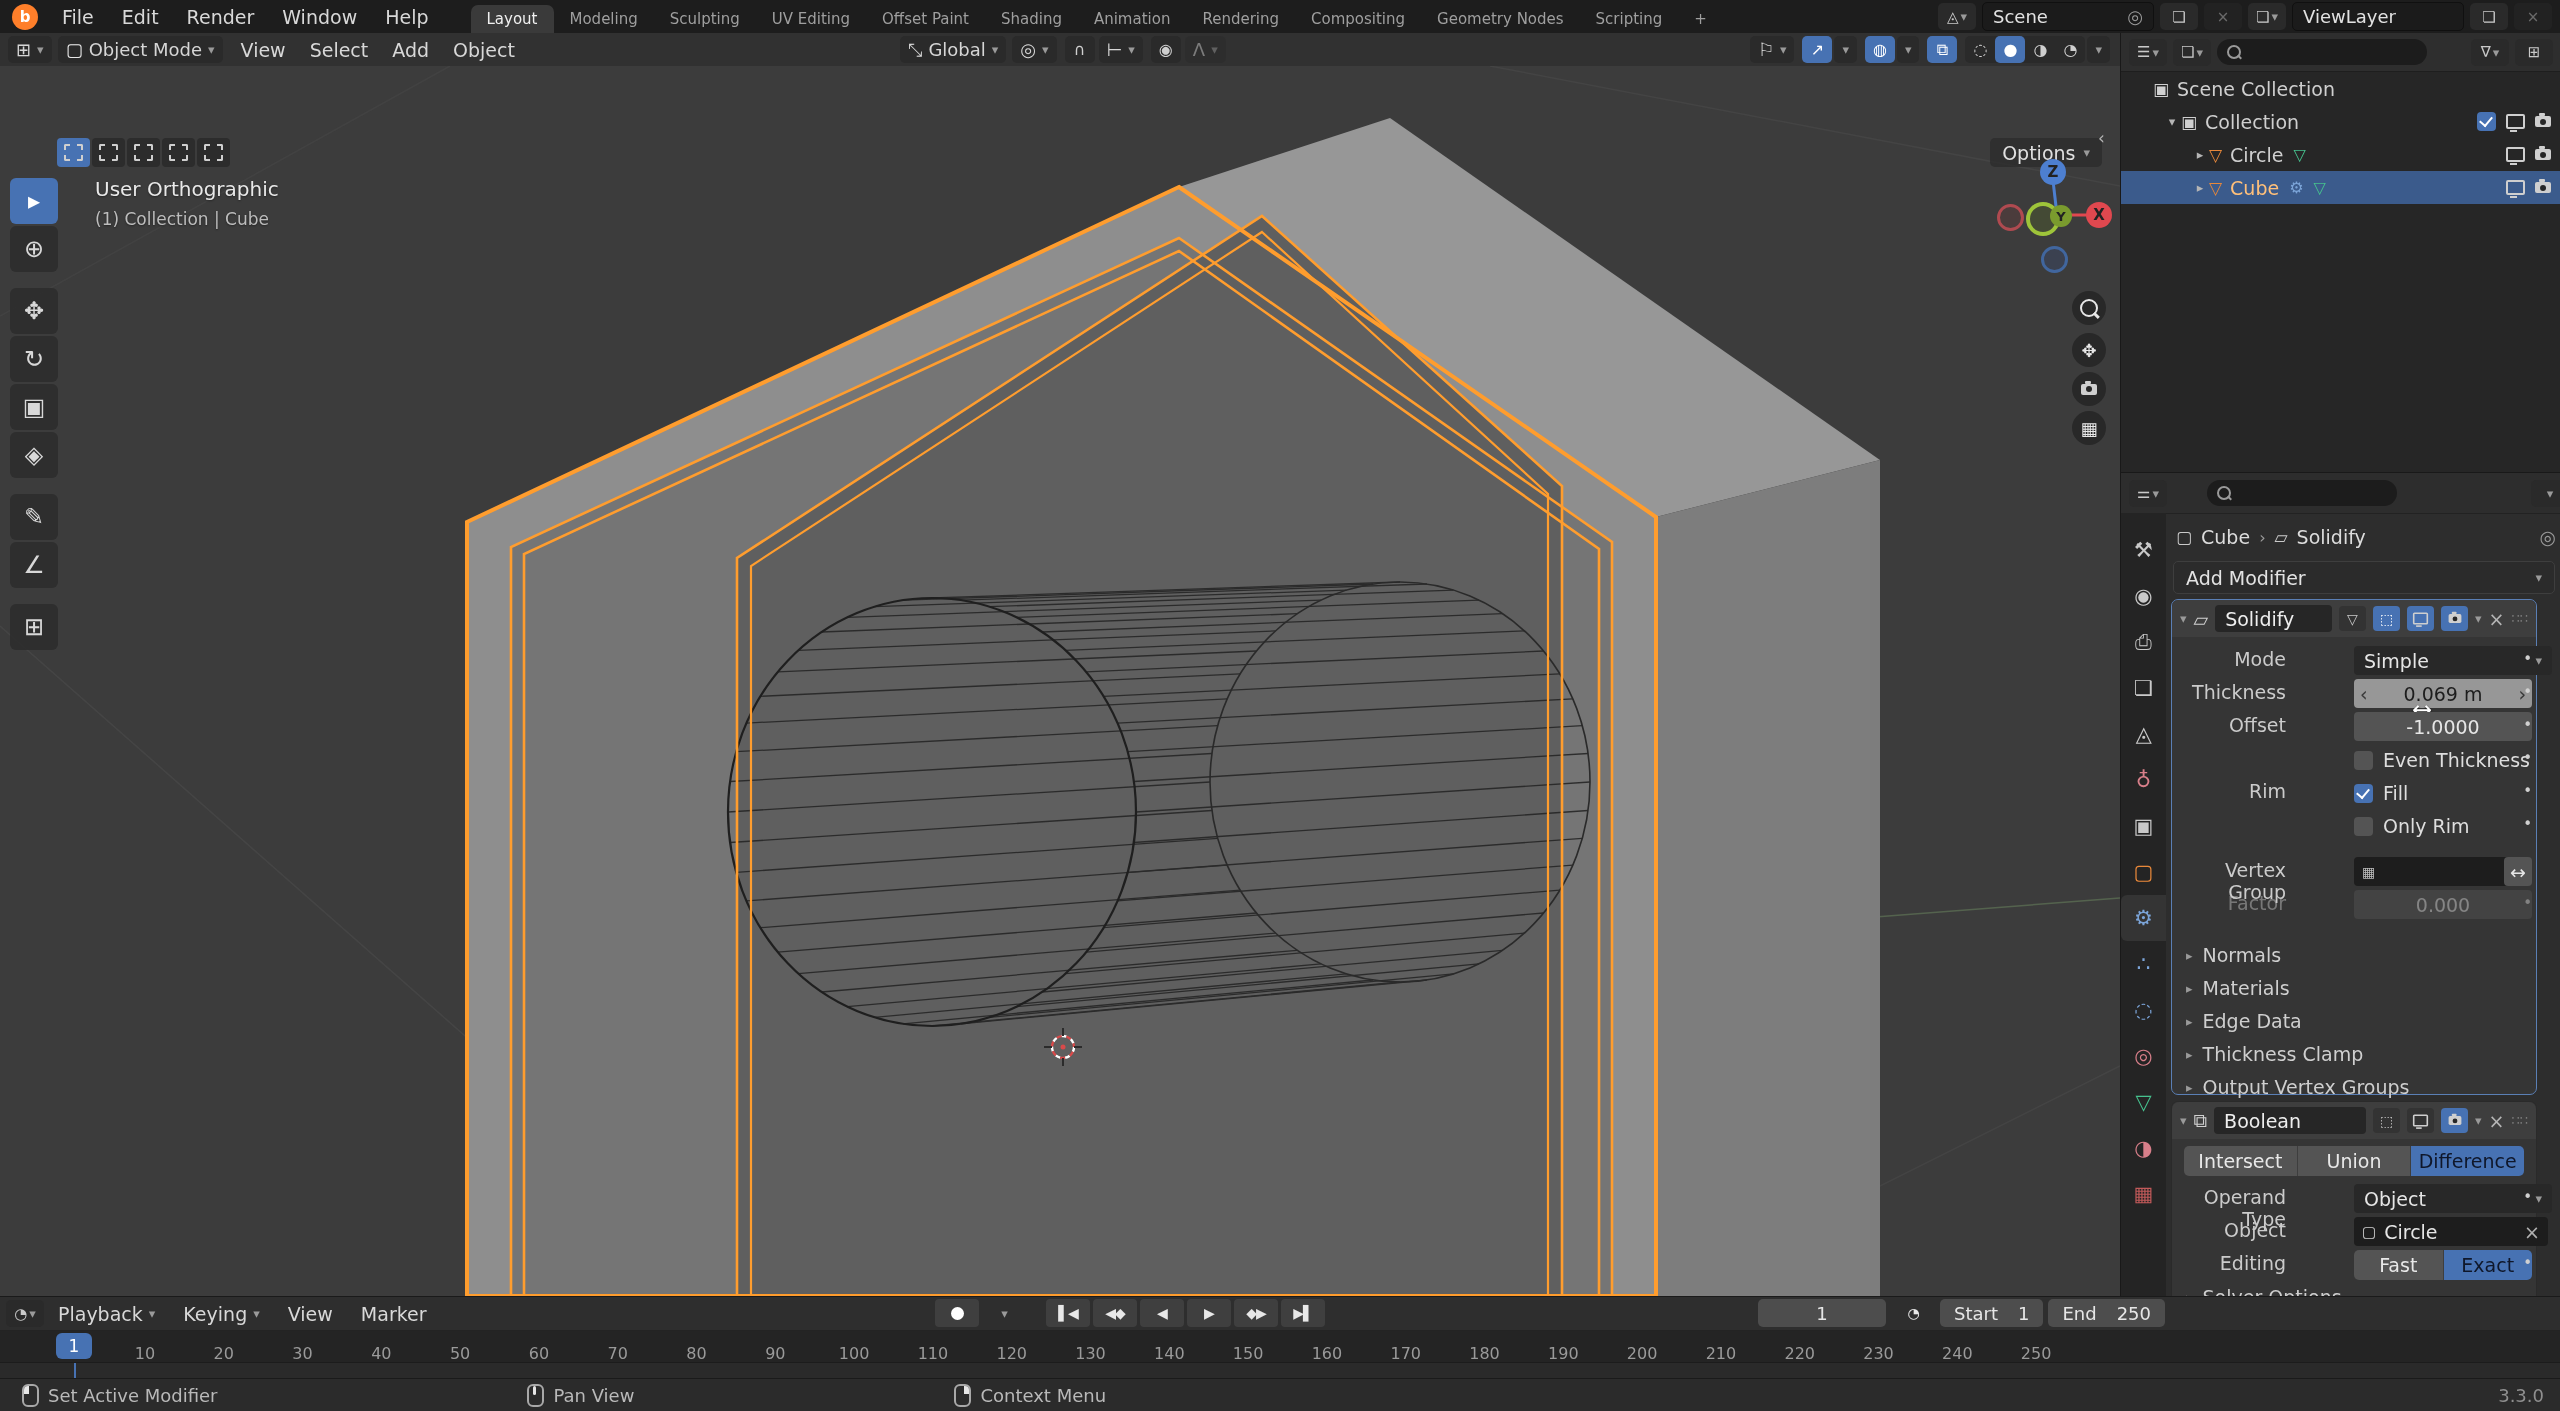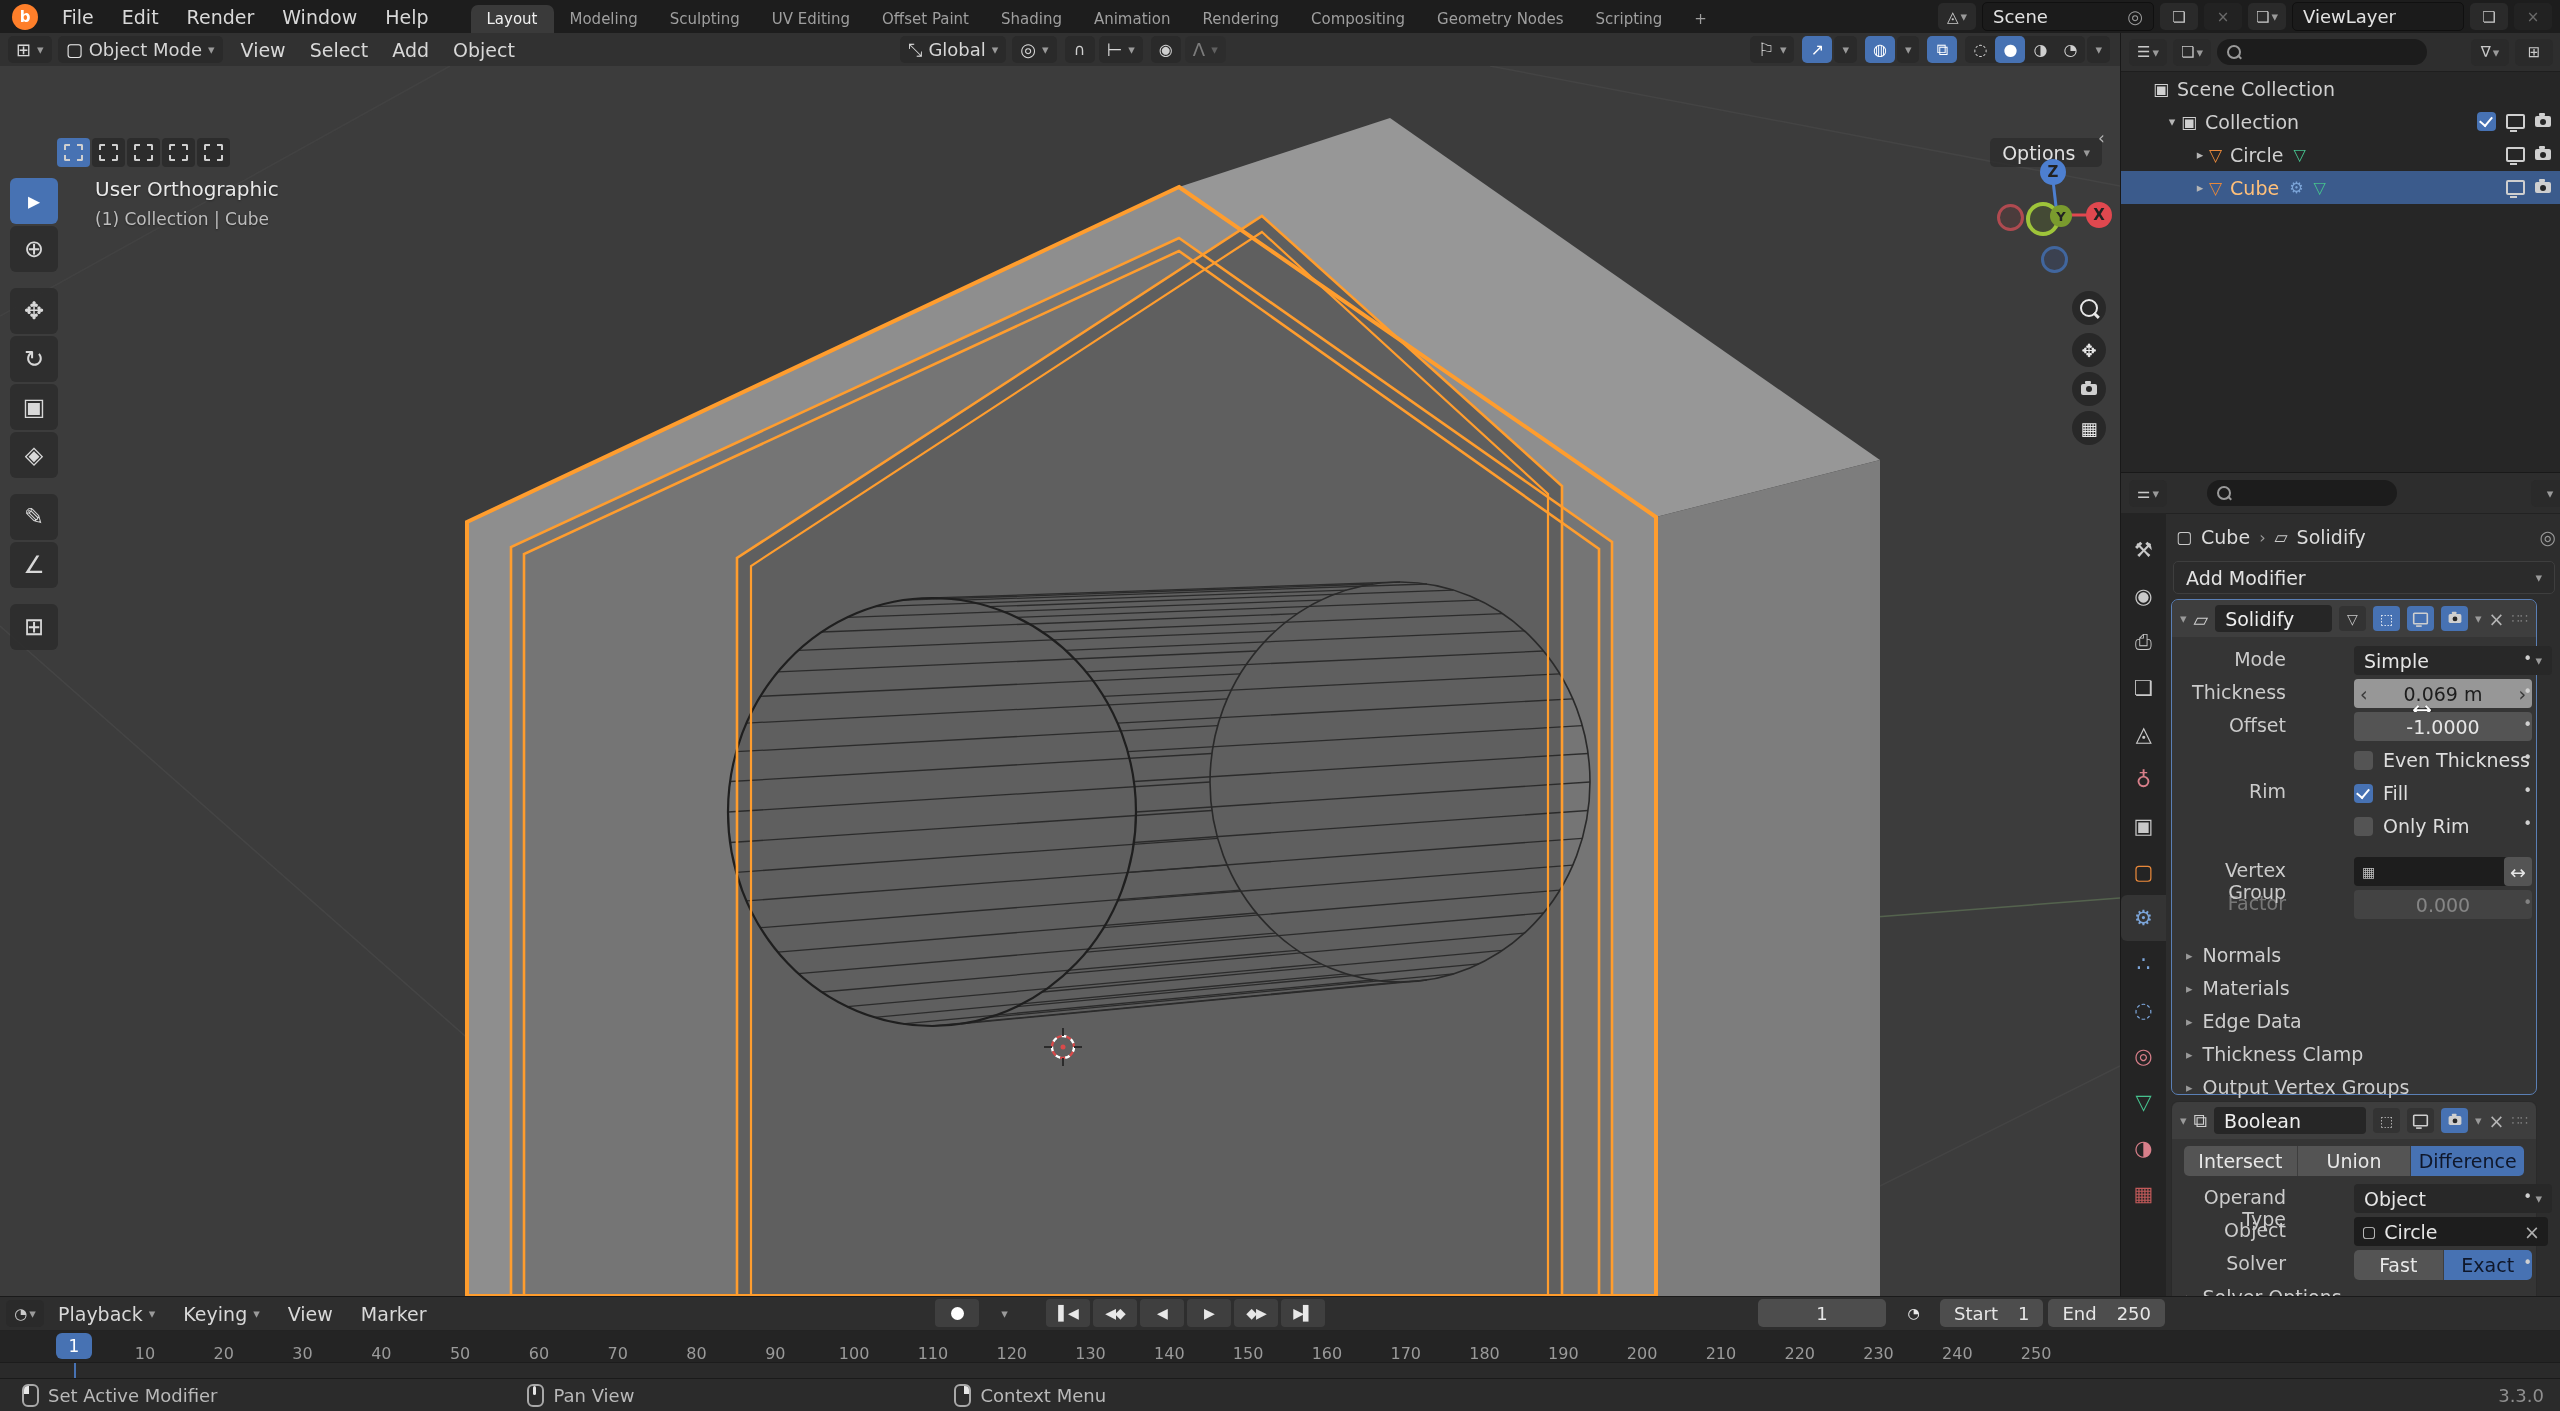--- a/index.html
+++ b/index.html
@@ -665,21 +665,21 @@
       <span>Object</span>
           <span class="chev">▾</span>
     </div>
     <div class="adot" style="right:4px;top:86px;">•</div>
     <div class="plabel" style="right:250px;top:117px;">Object</div>
     <div class="pfield" style="left:182px;top:115px;width:178px;background:#1d1d1d;justify-content:flex-start;padding:0 8px;gap:8px;">
       <span style="color:#cfcfcf;font-size:15px;">▢</span>
       <span>Circle</span>
       <span style="margin-left:auto;color:#b0b0b0;">×</span>
     </div>
-    <div class="plabel" style="right:250px;top:150px;">Solver</div>
+    <div class="plabel" style="right:250px;top:150px;">Editing</div>
     <div class="seg" id="solver-seg" style="left:182px;top:148px;width:178px;">
           <div>Fast</div>
           <div class="on">Exact</div>
         </div>
     <div class="adot" style="right:4px;top:152px;">•</div>
     <div class="sect" style="left:14px;top:184px;">
       <span class="chev">▸</span>
           <span>Solver Options</span>
     </div>
   </div>

